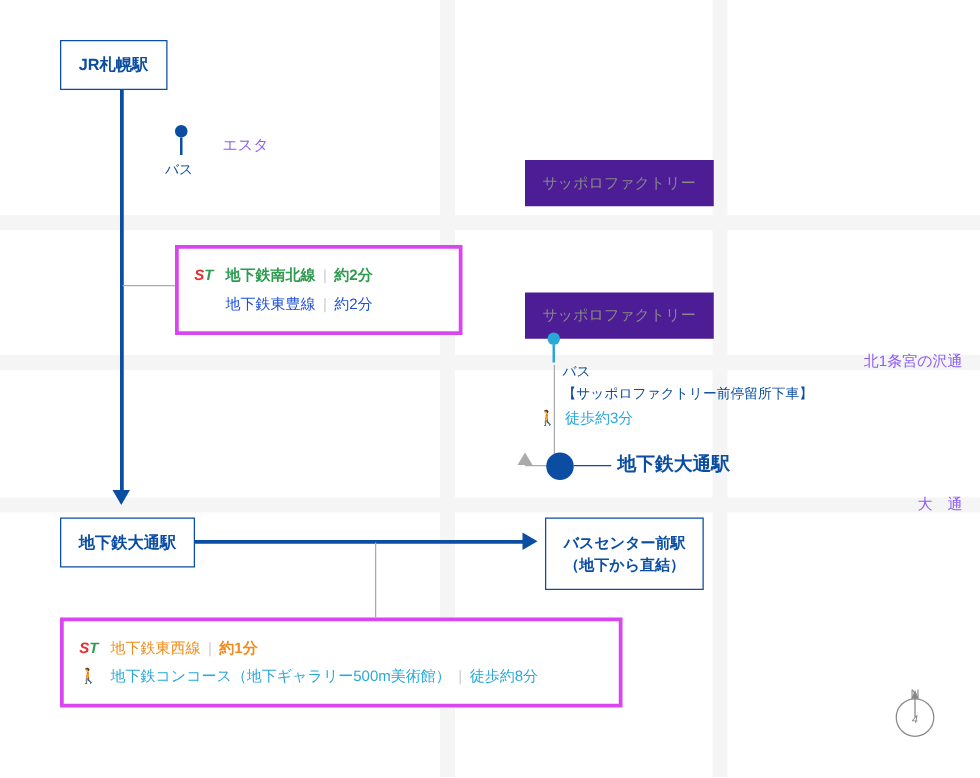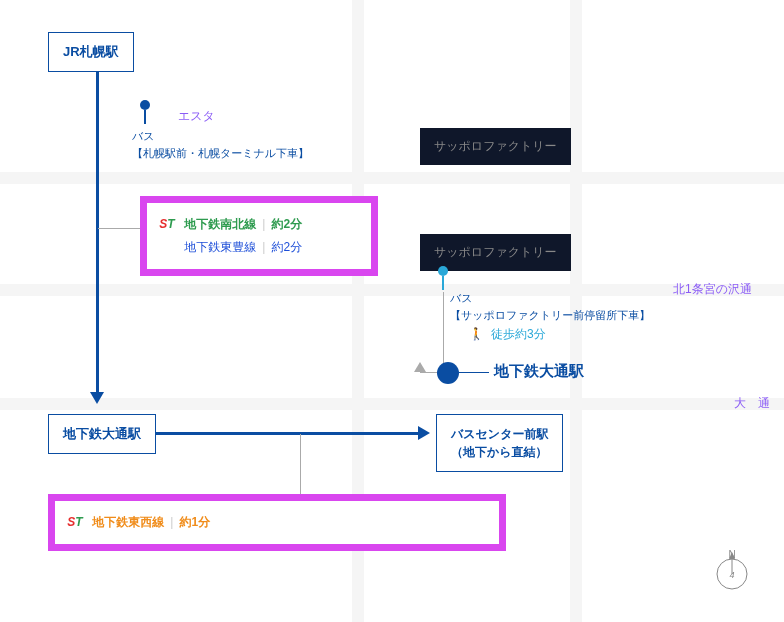--- a/index.html
+++ b/index.html
@@ -5,24 +5,24 @@
 body{margin:0;font-family:"Hiragino Kaku Gothic Pro","Meiryo",sans-serif;font-size:12px;color:#333}
 .canvas{position:relative;width:784px;height:622px;background:#fff;overflow:hidden}
 .road{position:absolute;background:#f5f5f5}
 .road.h{height:12px;left:0;right:0}
 .road.v{width:12px;top:0;bottom:0}
 .arrow-line{position:absolute;background:#0a4da2}
 .arrow-head{position:absolute;width:0;height:0}
 .arrow-head.down{border-left:7px solid transparent;border-right:7px solid transparent;border-top:12px solid #0a4da2}
 .arrow-head.right{border-top:7px solid transparent;border-bottom:7px solid transparent;border-left:12px solid #0a4da2}
 .arrow-head.up{border-left:7px solid transparent;border-right:7px solid transparent;border-bottom:12px solid #0a4da2}
-.box{position:absolute;background:#fff;border:1px solid #0a4da2;padding:10px 14px;color:#0a4da2;font-weight:bold;font-size:13px;}
-.infobox{position:absolute;background:#fff;border:7px solid #d946ef;padding:10px 12px;line-height:1.9}
+.box{position:absolute;background:#fff;border:1px solid #0a4da2;padding:10px 14px;color:#0a4da2;font-weight:bold;font-size:13px;text-align:center}
+.infobox{position:absolute;background:#fff;border:3px solid #d946ef;padding:10px 12px;line-height:1.9}
 .label{position:absolute;color:#8b5cf6;font-size:12px}
-.landmark{position:absolute;background:#0f172a;color:#888;padding:10px 14px;font-size:12px}
+.landmark{position:absolute;background:#4c1d95;color:#888;padding:10px 14px;font-size:12px}
 .bus-pin{position:absolute;display:flex;flex-direction:column;align-items:center}
 .bus-pin .dot{width:10px;height:10px;border-radius:50%}
 .bus-pin .stem{width:2px;height:14px}
 .bus-txt{position:absolute;color:#0a4da2;font-size:11px;line-height:1.5}
 .bus-txt b{font-weight:normal}
 .clinic-dot{position:absolute;width:22px;height:22px;border-radius:50%;background:#0a4da2}
 .clinic-label{position:absolute;color:#0a4da2;font-weight:bold;font-size:15px}
 .sep{color:#ccc;margin:0 6px}
 .green{color:#2e9b4f}
 .blue{color:#1d4ed8}
@@ -37,21 +37,21 @@
 <body>
 
 <div class="canvas">
 
   <div class="road h" style="top:172px"></div>
   <div class="road h" style="top:284px"></div>
   <div class="road h" style="top:398px"></div>
   <div class="road v" style="left:352px"></div>
   <div class="road v" style="left:570px"></div>
 
-  <div class="label" style="top:281px;right:32px">北1条宮の沢通</div>
+  <div class="label" style="top:281px;right:14px">北1条宮の沢通</div>
   <div class="label" style="top:395px;right:14px">大　通</div>
 
   <div class="arrow-line" style="left:96px;top:54px;width:3px;height:340px"></div>
   <div class="arrow-head down" style="left:90px;top:392px"></div>
 
   <div class="arrow-line" style="left:150px;top:432px;height:3px;width:270px"></div>
   <div class="arrow-head right" style="left:418px;top:426px"></div>
 
   <div class="thin-line" style="left:443px;top:292px;width:1px;height:80px"></div>
   <div class="thin-line" style="left:420px;top:372px;width:24px;height:1px"></div>
@@ -67,35 +67,34 @@
   </div>
 
   <div class="label" style="left:178px;top:108px">エスタ</div>
 
   <div class="bus-pin" style="left:140px;top:100px">
     <div class="dot" style="background:#0a4da2"></div>
     <div class="stem" style="background:#0a4da2"></div>
   </div>
   <div class="bus-txt" style="left:132px;top:128px">
     <b>バス</b><br>
-    <span>【札幌駅前・札幌ターミナル下車】</span>
   </div>
 
   <div class="landmark" style="left:420px;top:128px">サッポロファクトリー</div>
   <div class="landmark" style="left:420px;top:234px">サッポロファクトリー</div>
 
   <div class="bus-pin" style="left:438px;top:266px">
     <div class="dot" style="background:#2aa8d8"></div>
     <div class="stem" style="background:#2aa8d8"></div>
   </div>
   <div class="bus-txt" style="left:450px;top:290px">
     <b>バス</b><br>
     <span>【サッポロファクトリー前停留所下車】</span>
   </div>
-  <div style="position:absolute;left:469px;top:326px" class="cyan">
+  <div style="position:absolute;left:430px;top:326px" class="cyan">
     <span class="ico walk">🚶</span><span>徒歩約3分</span>
   </div>
 
   <div class="clinic-dot" style="left:437px;top:362px"></div>
   <div class="thin-line" style="left:459px;top:372px;width:30px;height:1px;background:#0a4da2"></div>
   <div class="clinic-label" style="left:494px;top:362px">地下鉄大通駅</div>
 
   <div class="box" style="left:436px;top:414px;font-size:12px;line-height:1.5">
     <span>バスセンター前駅</span><br>
     <span>（地下から直結）</span>
@@ -112,21 +111,25 @@
     </div>
     <div>
       <span class="ico">&nbsp;</span>
       <span class="blue">地下鉄東豊線</span><span class="sep">|</span><span class="blue">約2分</span>
     </div>
   </div>
 
   <div class="infobox" style="left:48px;top:494px;width:420px">
     <div>
       <span class="ico"><span style="color:#e62e2e;font-weight:bold;font-style:italic">S</span><span style="color:#2e9b4f;font-weight:bold;font-style:italic">T</span></span>
-      <span class="orange" style="font-weight:bold">地下鉄東西線</span><span class="sep">|</span><span class="orange" style="font-weight:bold">約1分</span>
+      <span class="orange" style="font-weight:normal">地下鉄東西線</span><span class="sep">|</span><span class="orange" style="font-weight:bold">約1分</span>
+    </div>
+    <div>
+      <span class="ico walk">🚶</span>
+      <span class="cyan">地下鉄コンコース（地下ギャラリー500m美術館）</span><span class="sep">|</span><span class="cyan">徒歩約8分</span>
     </div>
   </div>
 
   <svg class="compass" viewBox="0 0 44 44">
     <circle cx="22" cy="26" r="15" fill="none" stroke="#888" stroke-width="1"></circle>
     <line x1="22" y1="8" x2="22" y2="26" stroke="#888" stroke-width="1"></line>
     <polygon points="22,4 19,11 25,11" fill="#888"></polygon>
     <text x="22" y="2" text-anchor="middle" font-size="10" fill="#888" dy="8">N</text>
     <text x="22" y="30" text-anchor="middle" font-size="9" fill="#888" font-style="italic">4</text>
   </svg>

